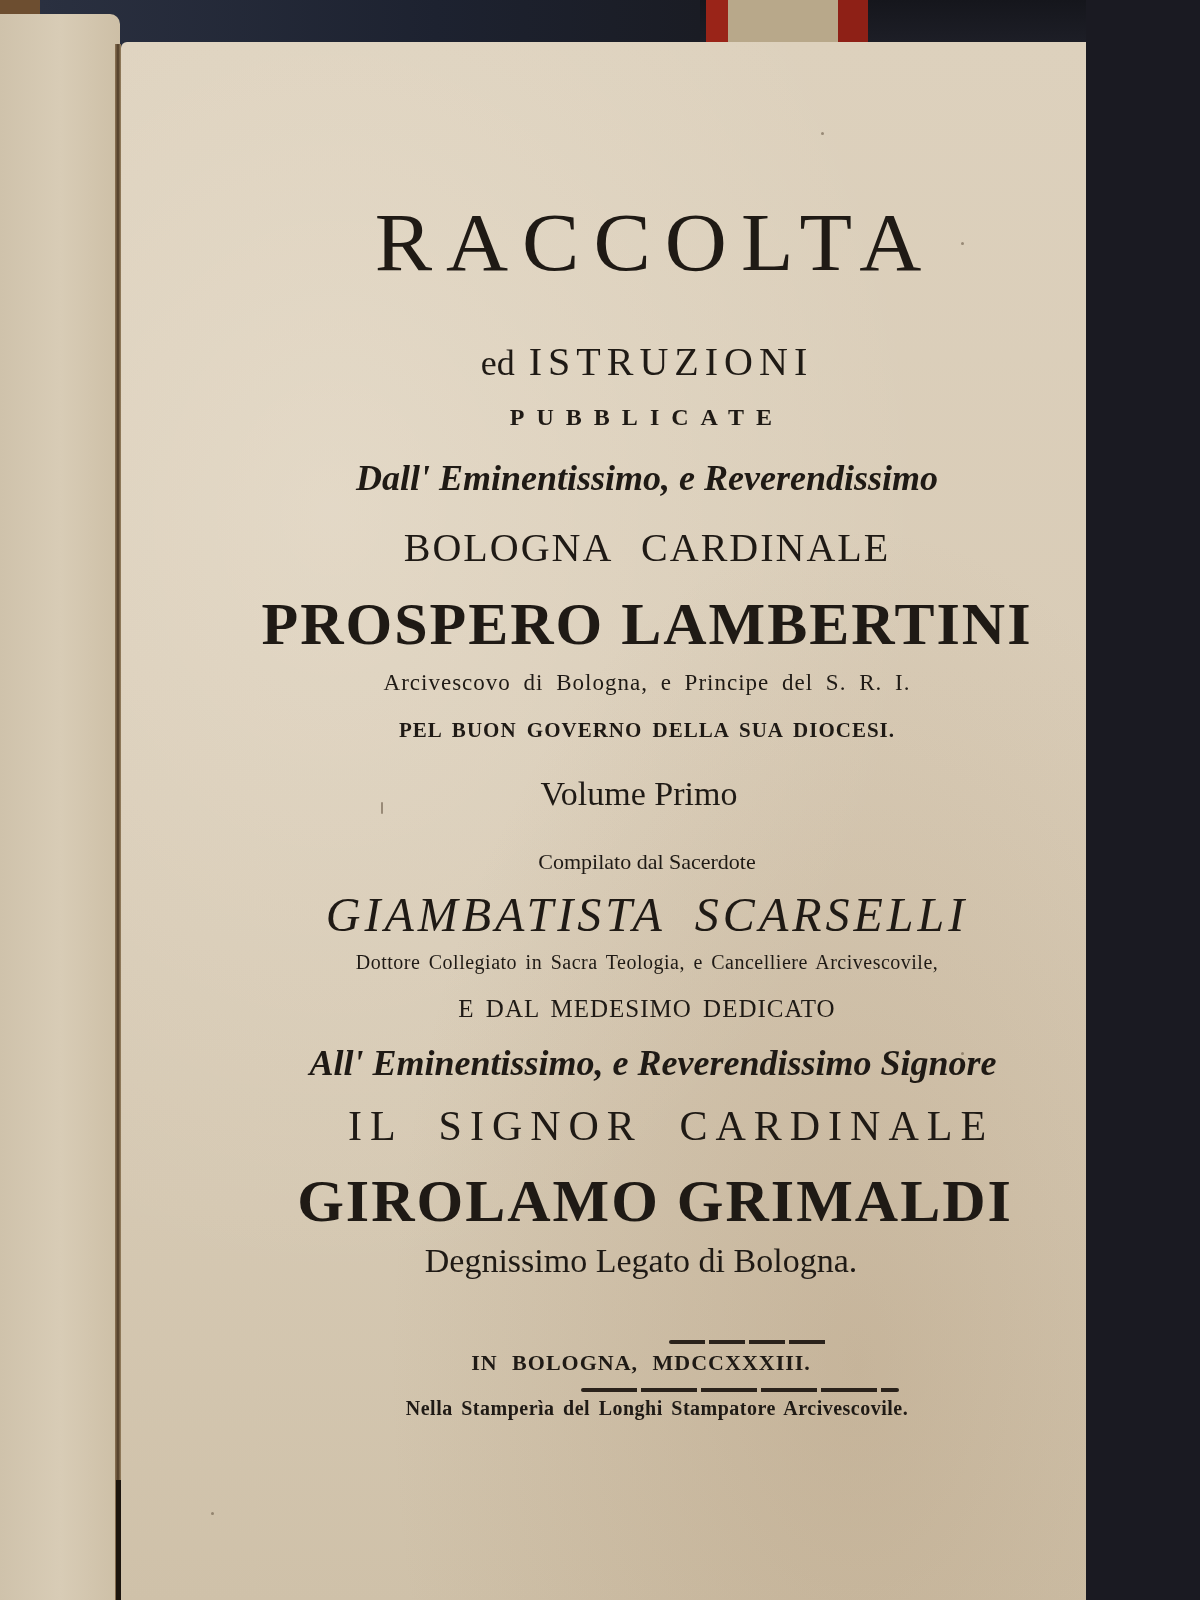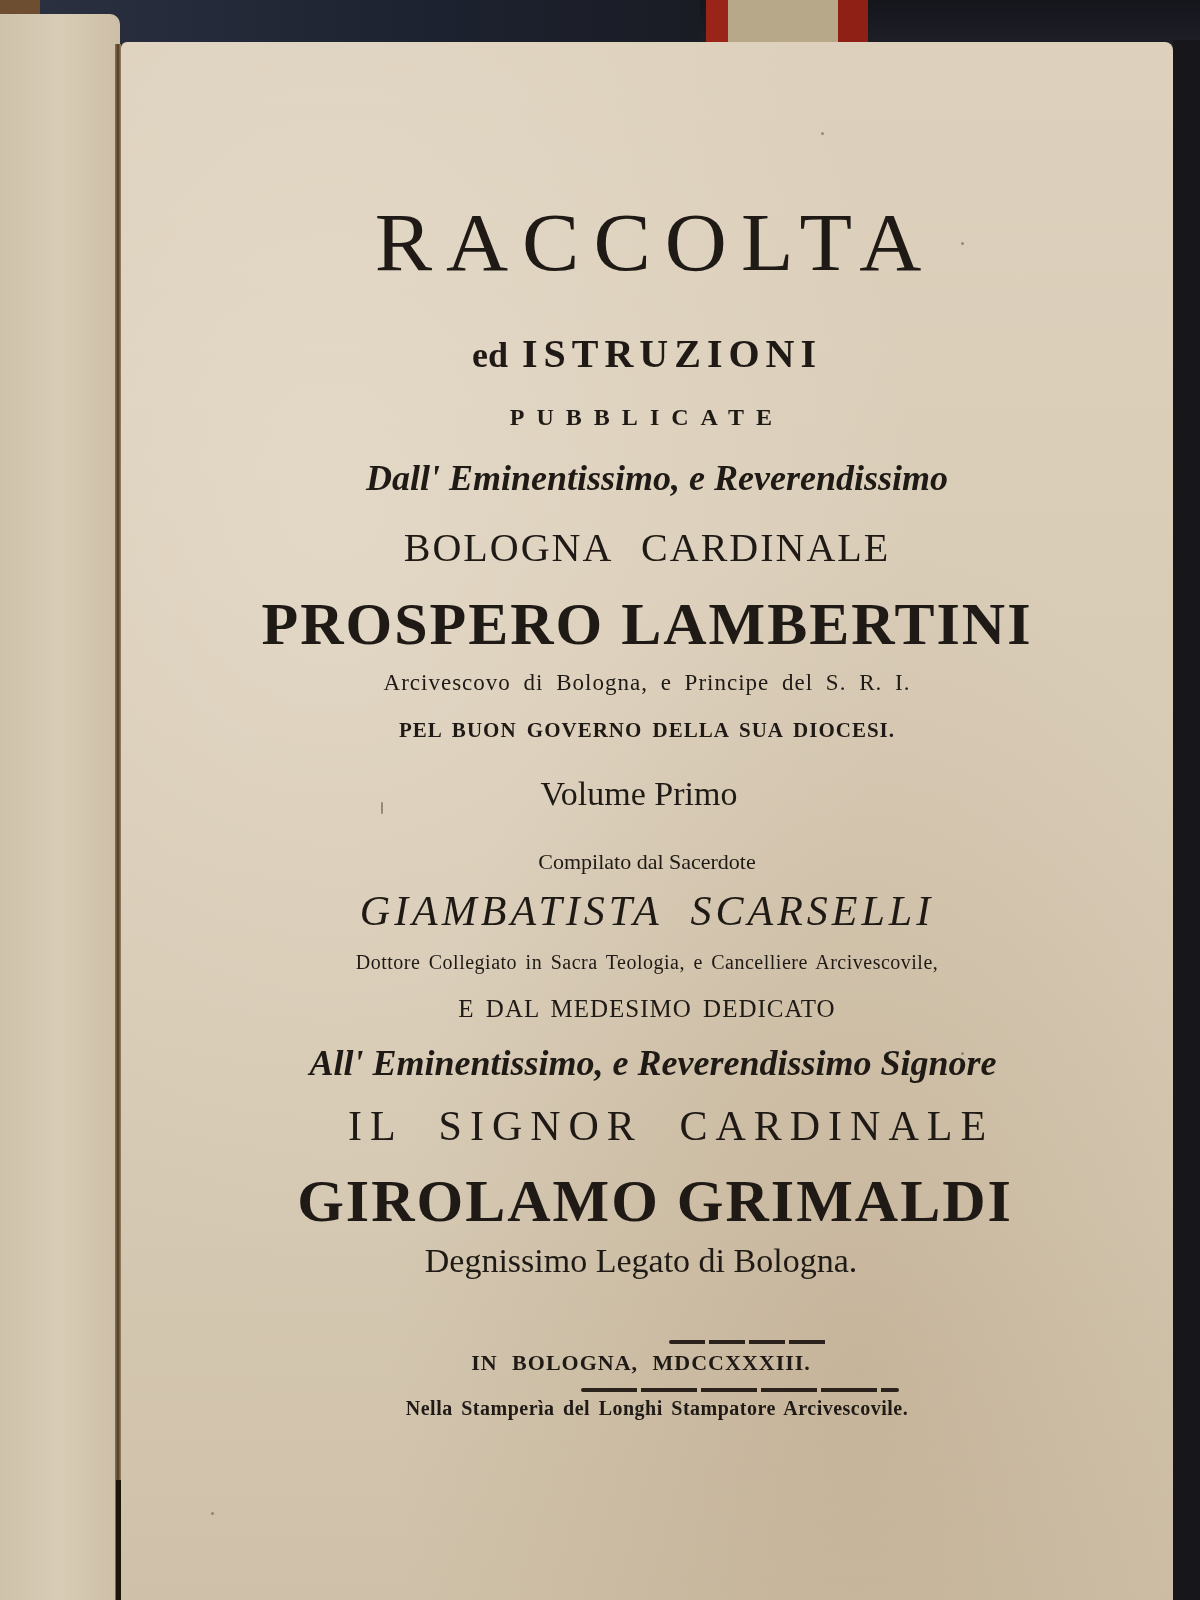--- a/index.html
+++ b/index.html
@@ -5,21 +5,21 @@
     html, body {
       margin: 0;
       padding: 0;
       width: 1200px;
       height: 1600px;
       overflow: hidden;
       background: #1a1a22;
     }
     .scene {
       position: relative;
-      width: 1200px;
+      width: 1086px;
       height: 1600px;
       overflow: hidden;
       background: linear-gradient(180deg, #15161c 0%, #1e1f28 3%, #2a2530 100%);
     }
     
     .bg-book-red {
       position: absolute;
       top: 0; left: 706px;
       width: 22px; height: 44px;
       background: #9a2418;
@@ -105,38 +105,36 @@
       left: 8px;
       transform: scaleY(0.95);
     }
     .l-sub1 {
       top: 248px;
       font-size: 42px;
       letter-spacing: 1px;
     }
     .l-sub1 .small { font-size: 36px; }
     .l-sub2 {
-      top: 288px;
+      top: 296px;
       font-size: 40px;
       letter-spacing: 6px;
-      font-weight: bold;
     }
     .l-sub2 .small { font-size: 36px; letter-spacing: 0; margin-right: 14px; }
     .l-pubb {
       top: 362px;
       font-size: 24px;
       letter-spacing: 12px;
       font-weight: bold;
     }
     .l-dall {
       top: 415px;
       font-size: 36px;
       font-style: italic;
       font-weight: bold;
-      padding-left: 10px;
     }
     .l-signor1 {
       top: 482px;
       font-size: 40px;
       letter-spacing: 2px;
       word-spacing: 18px;
     }
     .l-prospero {
       top: 548px;
       font-size: 60px;
@@ -160,21 +158,21 @@
       top: 733px;
       font-size: 34px;
       left: -8px;
     }
     .l-compilato {
       top: 807px;
       font-size: 22px;
     }
     .l-giamb {
       top: 845px;
-      font-size: 42px;
+      font-size: 48px;
       font-style: italic;
       letter-spacing: 4px;
       word-spacing: 14px;
     }
     .l-dottore {
       top: 909px;
       font-size: 20px;
       font-weight: normal;
       letter-spacing: 0.5px;
       word-spacing: 3px;

